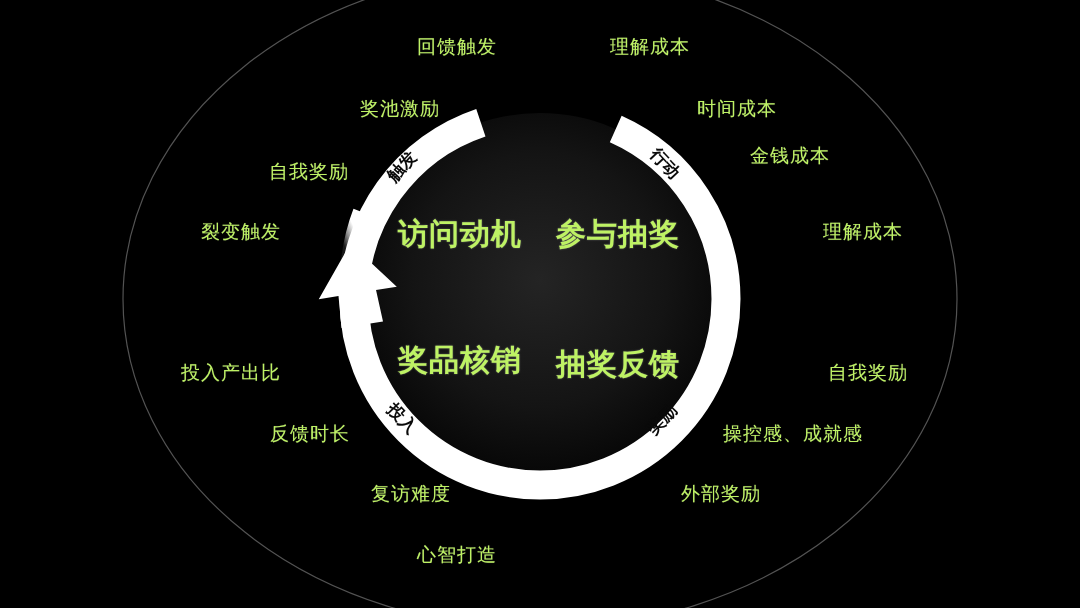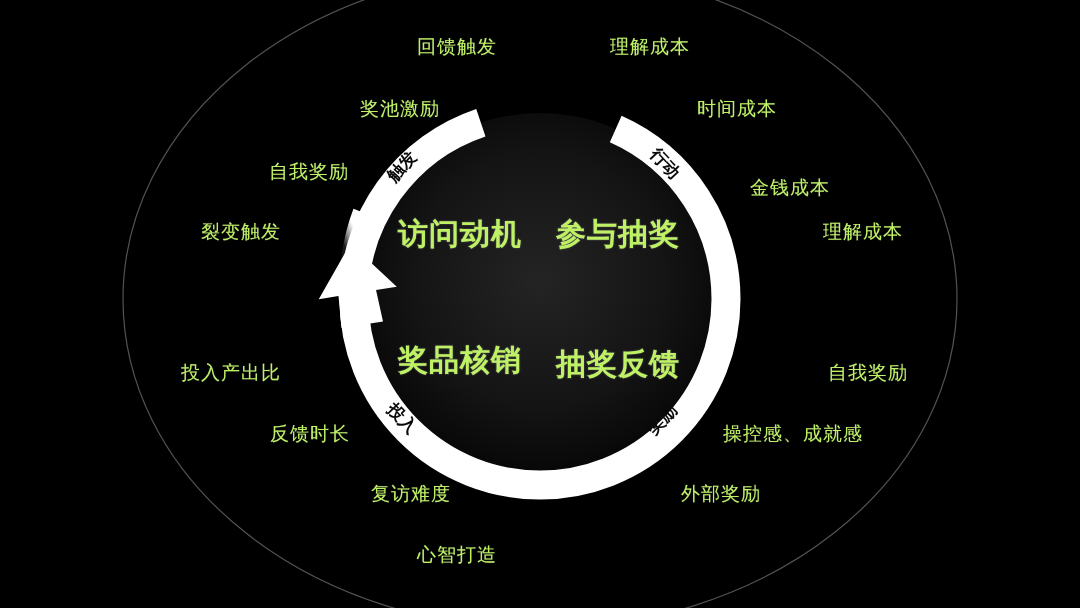--- a/index.html
+++ b/index.html
@@ -135,21 +135,21 @@
   <div class="ring-label" id="ring-invest">投入</div>
   <div class="ring-label" id="ring-reward">奖励</div>
 
   <div class="sat right-aligned" style="left:497px; top:47px;">回馈触发</div>
   <div class="sat right-aligned" style="left:440px; top:109px;">奖池激励</div>
   <div class="sat right-aligned" style="left:349px; top:172px;">自我奖励</div>
   <div class="sat right-aligned" style="left:281px; top:232px;">裂变触发</div>
 
   <div class="sat left-aligned" style="left:610px; top:47px;">理解成本</div>
   <div class="sat left-aligned" style="left:678px; top:109px;margin-left:19px;">时间成本</div>
-  <div class="sat left-aligned" style="left:750px; top:188px;">金钱成本</div>
+  <div class="sat left-aligned" style="left:750px; top:156px;">金钱成本</div>
   <div class="sat left-aligned" style="left:823px; top:232px;">理解成本</div>
 
   <div class="sat right-aligned" style="left:281px; top:373px;">投入产出比</div>
   <div class="sat right-aligned" style="left:350px; top:434px;">反馈时长</div>
   <div class="sat right-aligned" style="left:421px; top:494px;margin-left:30px;">复访难度</div>
   <div class="sat right-aligned" style="left:497px; top:555px;">心智打造</div>
 
   <div class="sat left-aligned" style="left:828px; top:373px;">自我奖励</div>
   <div class="sat left-aligned" style="left:723px; top:434px;">操控感、成就感</div>
   <div class="sat left-aligned" style="left:681px; top:494px;">外部奖励</div>

